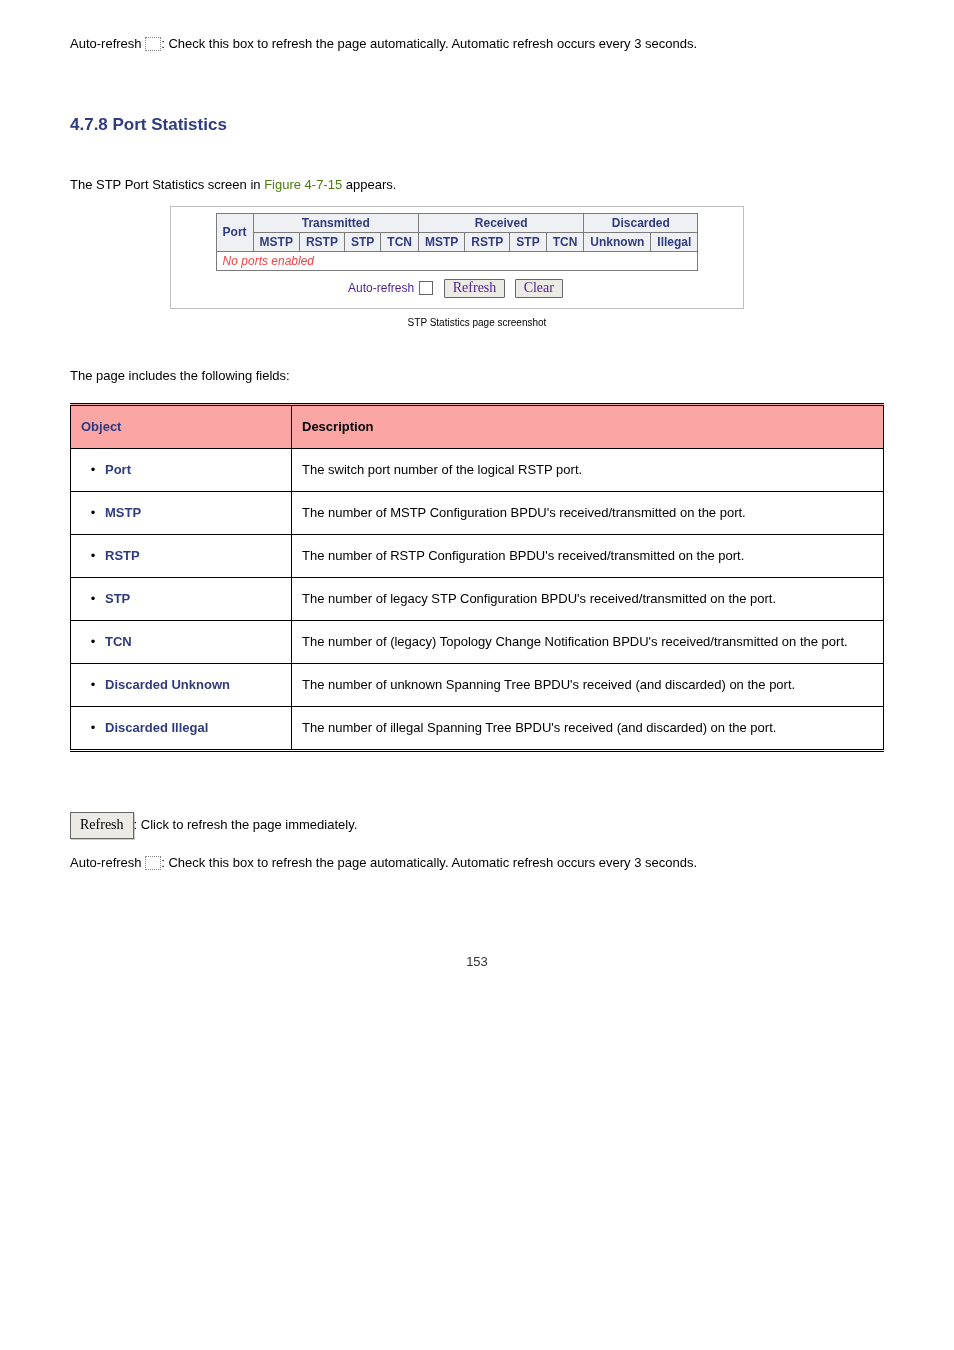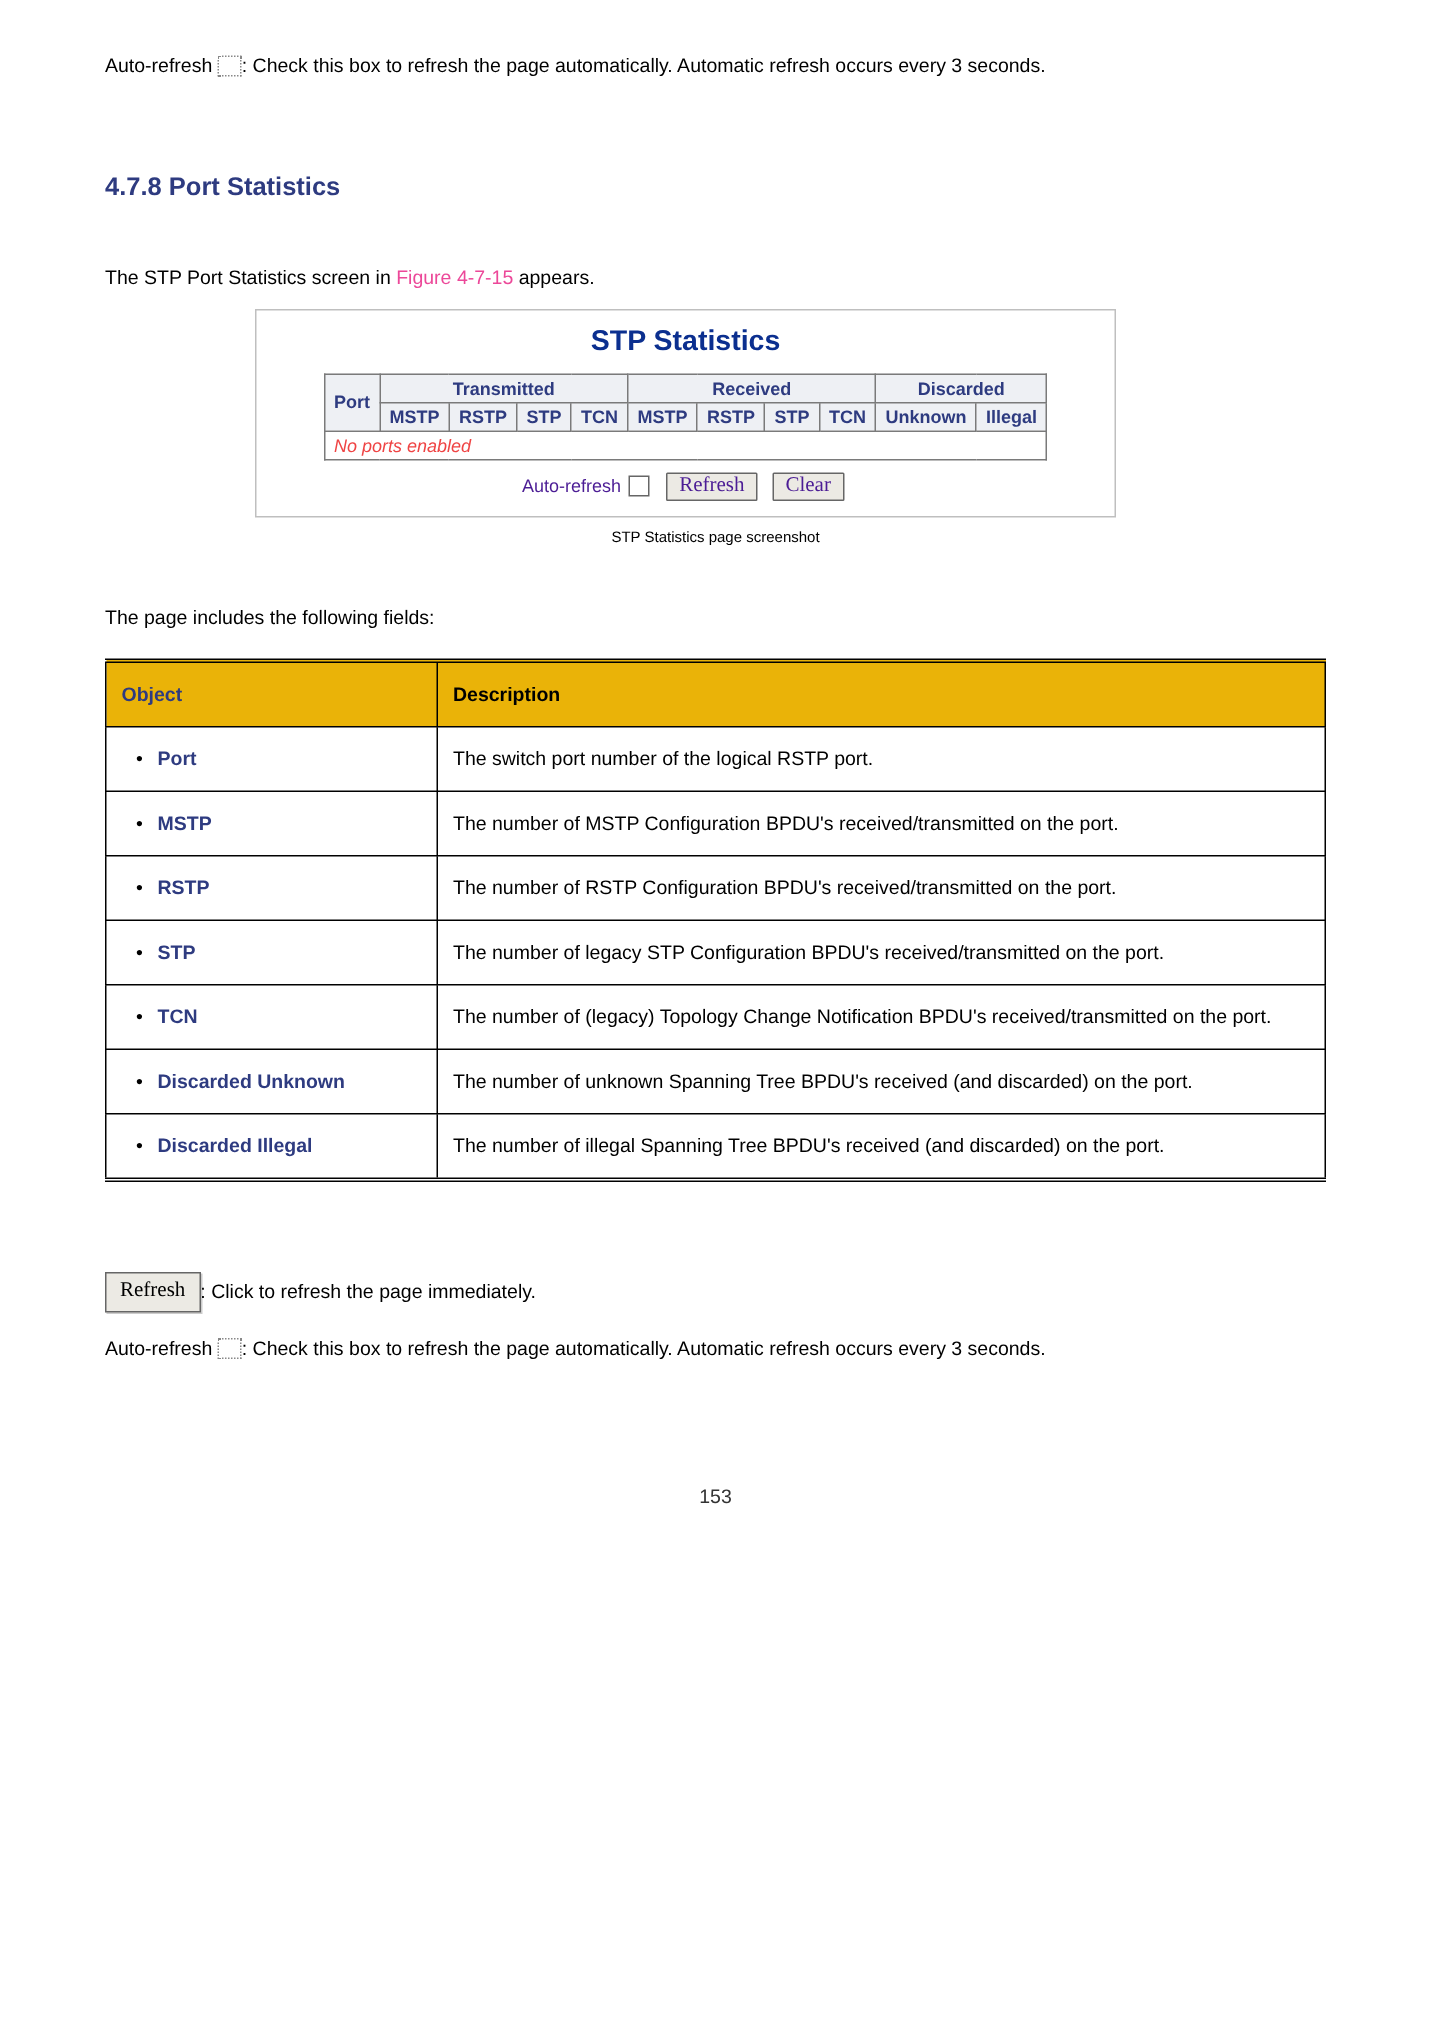--- a/index.html
+++ b/index.html
@@ -28,21 +28,21 @@
     position: relative;
     top: -1px;
   }
   .sectionhead {
     font-size: 17px;
     font-weight: bold;
     color: #2e3b80;
     margin: 60px 0 40px 0;
   }
   .link {
-    color: #ec4899;
+    color: #4d7c0f;
   }
   .fig-wrap {
     margin: 10px 0 8px 100px;
     border: 1px solid #bfbfbf;
     width: 560px;
     padding: 6px 6px 10px 6px;
   }
   .fig-title {
     text-align: center;
     font-family: Arial, sans-serif;
@@ -110,21 +110,21 @@
   }
   table.fields {
     border-collapse: collapse;
     width: 100%;
     margin-bottom: 60px;
   }
   table.fields tr.toprule td {
     border-top: 3px double #000;
   }
   table.fields tr.headerrow td {
-    background: #eab308;
+    background: #fca5a5;
     height: 22px;
   }
   table.fields td {
     border-left: 1px solid #000;
     border-right: 1px solid #000;
     border-bottom: 1px solid #000;
     padding: 8px 10px;
     vertical-align: top;
     font-size: 13px;
     line-height: 2.0;
@@ -180,21 +180,20 @@
     <span>Auto-refresh </span><span class="autorefresh-checkbox"></span><span>: </span><span>Check this box to refresh the page automatically. Automatic refresh occurs every 3 seconds.</span>
   </div>
 
   <div class="sectionhead">4.7.8 Port Statistics</div>
 
   <div class="line" style="margin-bottom:10px">
     <span>The STP Port Statistics screen in </span><span class="link">Figure 4-7-15</span><span> appears.</span>
   </div>
 
   <div class="fig-wrap">
-    <div class="fig-title">STP Statistics</div>
     <table class="stp">
       <thead>
         <tr>
           <th rowspan="2">Port</th>
           <th colspan="4">Transmitted</th>
           <th colspan="4">Received</th>
           <th colspan="2">Discarded</th>
         </tr>
         <tr>
           <th>MSTP</th>

